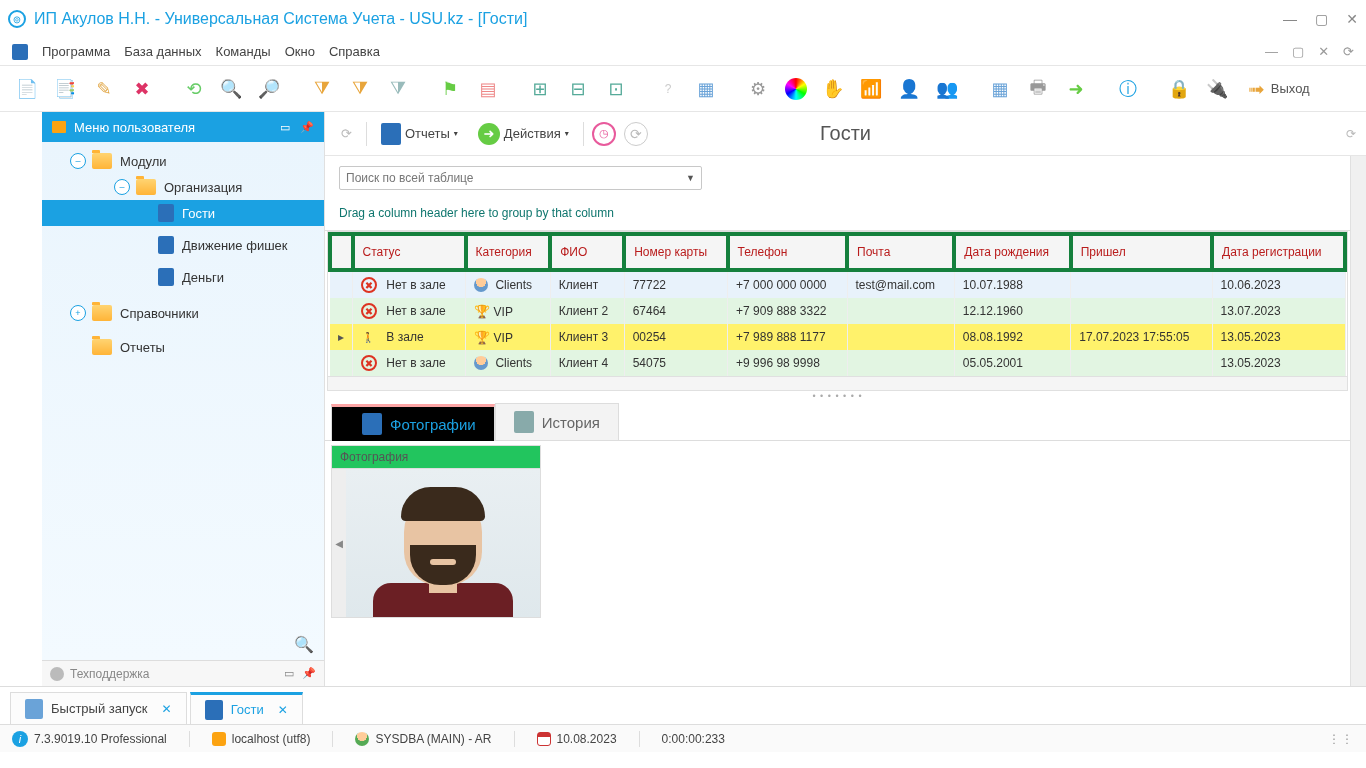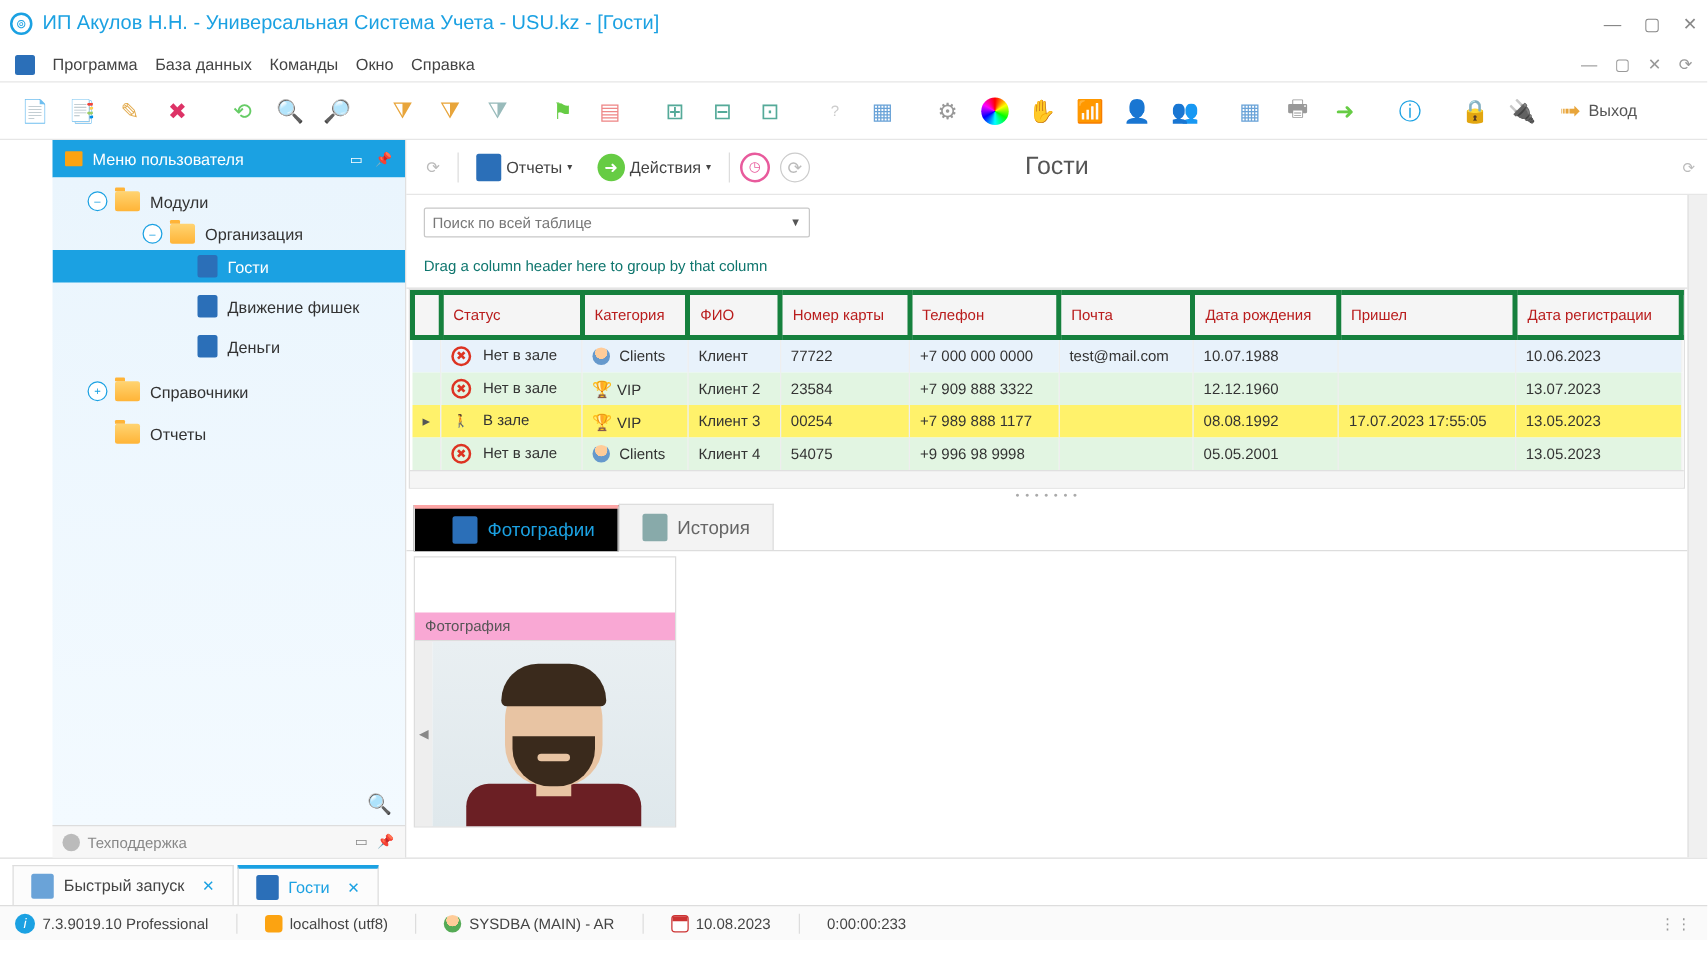--- a/index.html
+++ b/index.html
@@ -50,21 +50,21 @@
 
 .content { flex: 1; display: flex; flex-direction: column; }
 .subtoolbar { height: 44px; display: flex; align-items: center; padding: 0 10px; gap: 8px; border-bottom: 1px solid #e6e6e6; }
 .subtoolbar .stbtn { height: 28px; display: inline-flex; align-items: center; gap: 4px; padding: 0 6px; cursor: pointer; font-size: 13px; color: #444; }
 .subtoolbar .title { position:absolute; left:50%; transform:translateX(-50%); font-size: 20px; color: #555; font-weight:300;}
 .subtoolbar .circ { width:24px;height:24px; border-radius:50%; display:inline-flex; align-items:center; justify-content:center;}
 .subtoolbar .clock { border:2px solid #e85a9c; color:#e85a9c; font-size:11px;}
 .subtoolbar .ref { color:#bbb; font-size:14px; border:1.5px solid #ccc;}
 
 .search-row { padding: 10px 14px 6px; }
-.search-box { width: 309px; height: 24px; border: 1px solid #c8c8c8; border-radius: 2px; display: flex; align-items: center; padding: 0 6px; color: #777; background:#fff; justify-content:space-between;}
+.search-box { width: 363px; height: 24px; border: 1px solid #c8c8c8; border-radius: 2px; display: flex; align-items: center; padding: 0 6px; color: #777; background:#fff; justify-content:space-between;}
 .search-box .dd { font-size: 9px; color:#555;}
 
 .group-hint { padding: 10px 14px; color: #0f766e; border-bottom: 1px solid #e0e0e0; }
 
 
 .grid-wrap { border: 1px solid #e0e0e0; margin: 0 2px; }
 table.grid { width: 100%; border-collapse: collapse; font-size: 12px; }
 table.grid th { background: #f5f5f5; text-align: left; padding: 6px 8px; border: 4px solid #15803d; font-weight: normal; color: #b91c1c; height:36px;}
 table.grid td { padding: 5px 8px; border-right: 1px solid #eee; }
 tr.row-green { background: #e2f5e2; }
@@ -79,21 +79,21 @@
 .grid-footer { height:14px; background:#f5f5f5; border-top:1px solid #e0e0e0;}
 
 
 .splitter { height:6px; text-align:center; color:#aaa; font-size:9px; letter-spacing:1px;}
 .detail-tabs { display:flex; gap:0; padding: 2px 6px 0; border-bottom:1px solid #ddd; margin-top:4px;}
 .dtab { display:flex; align-items:center; gap:8px; padding:6px 18px; border:1px solid #ddd; border-bottom:none; background:#f3f3f3; color:#666; cursor:pointer; font-size:15px;}
 .dtab.active { background:#000000; color:#1ba1e2; border-top:3px solid #fca5a5; position:relative; top:1px;padding-left:30px;}
 .dtab .ticon { width:20px; height:22px; background:#2b6fb8; border-radius:2px;}
 
 .photo-panel { border:1px solid #ddd; margin:4px 6px; width:210px;}
-.photo-panel .ph-head { background:#f9a8d4; padding:4px 8px; border-bottom:1px solid #ddd; color:#555;margin-top:44px;}
+.photo-panel .ph-head { background:#22c55e; padding:4px 8px; border-bottom:1px solid #ddd; color:#555;}
 .photo-panel .ph-body { height:148px; position:relative; display:flex;}
 .photo-panel .ph-nav { width:14px; background:#eee; display:flex; align-items:center; justify-content:center; color:#888; font-size:10px; cursor:pointer;}
 .photo-img { flex:1; background: linear-gradient(#e9eff2,#dfe8ec); display:flex; align-items:flex-end; justify-content:center; overflow:hidden;}
 .face { width:120px; height:130px; position:relative;}
 .face .head { width:78px; height:92px; background:#e8c4a3; border-radius:40px 40px 34px 34px; position:absolute; left:21px; top:6px;}
 .face .hair { width:84px; height:34px; background:#3a2a1c; border-radius:40px 40px 6px 6px; position:absolute; left:18px; top:0;}
 .face .beard { width:66px; height:40px; background:#3a2a1c; border-radius:0 0 30px 30px; position:absolute; left:27px; top:58px;}
 .face .mouth { width:26px; height:6px; background:#e8c4a3; border-radius:3px; position:absolute; left:47px; top:72px;}
 .face .shirt { width:140px; height:46px; background:#6b1f24; border-radius:18px 18px 0 0; position:absolute; left:-10px; top:96px;}
 .face .neck { width:28px; height:16px; background:#e8c4a3; position:absolute; left:46px; top:90px;}
@@ -314,21 +314,21 @@
                   <td>test@mail.com</td>
                   <td>10.07.1988</td>
                   <td></td>
                   <td>10.06.2023</td>
                 </tr>
                 <tr class="row-green">
                   <td style="text-align:center;color:#555"></td>
                   <td><span class="status-ico status-no">✖</span> Нет в зале</td>
                   <td><span class="cat-vip">🏆</span> VIP</td>
                   <td>Клиент 2</td>
-                  <td>23584</td>
+                  <td>67464</td>
                   <td>+7 909 888 3322</td>
                   <td></td>
                   <td>12.12.1960</td>
                   <td></td>
                   <td>13.07.2023</td>
                 </tr>
                 <tr class="row-yellow">
                   <td style="text-align:center;color:#555">▸</td>
                   <td><span class="status-ico status-yes">🚶</span> В зале</td>
                   <td><span class="cat-vip">🏆</span> VIP</td>

